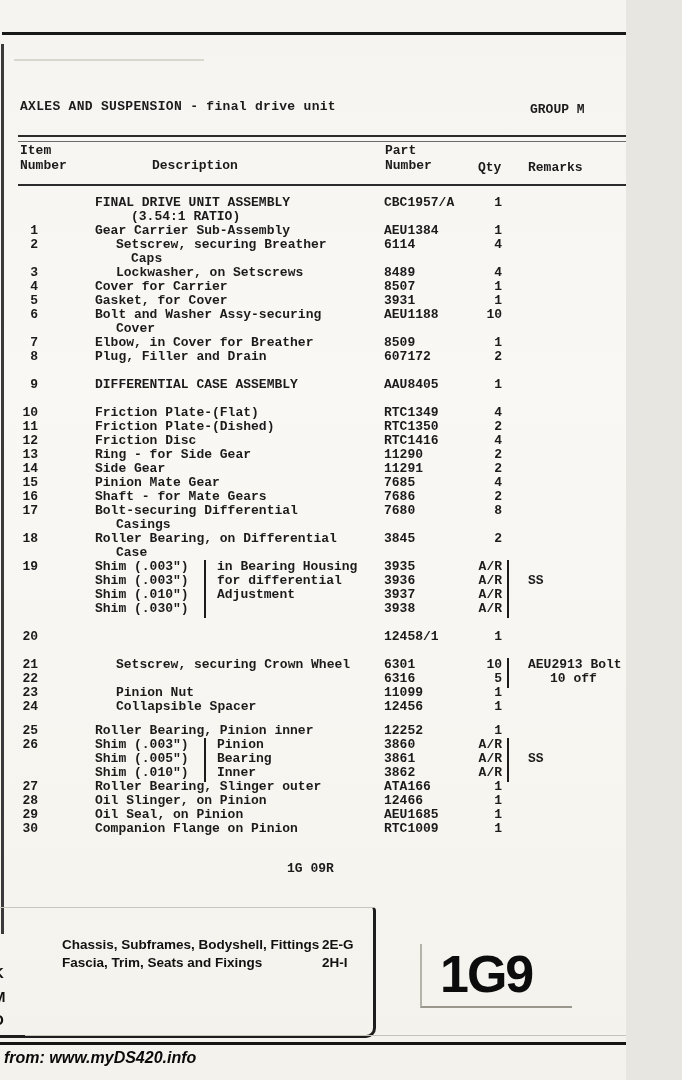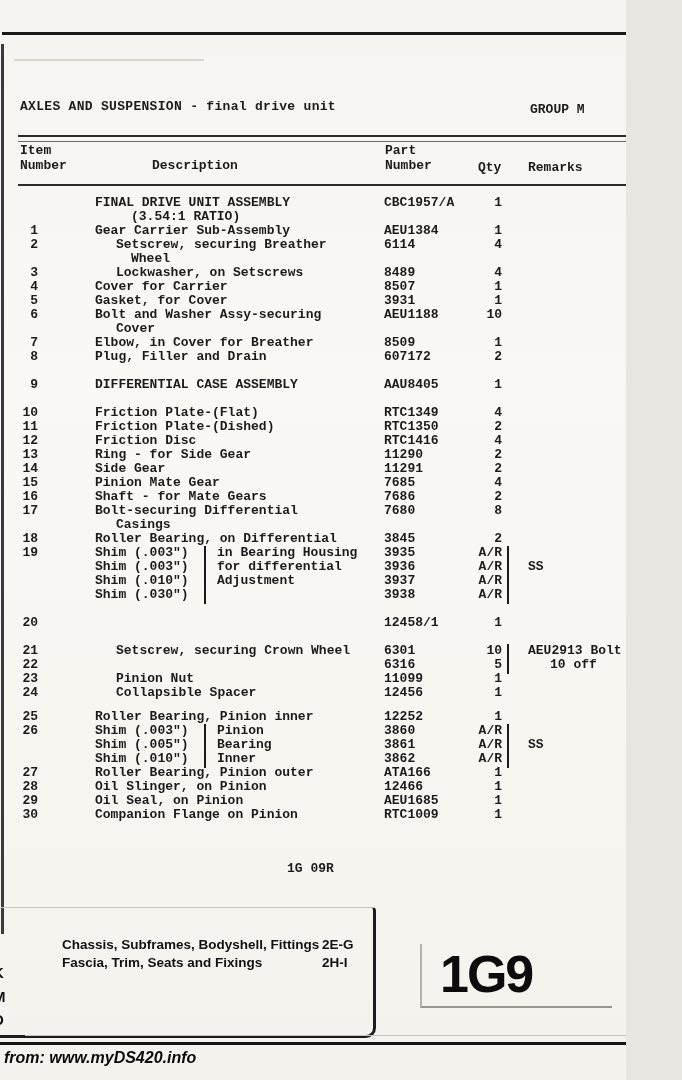--- a/index.html
+++ b/index.html
@@ -66,21 +66,21 @@
   .idx-list{position:absolute;left:62px;top:936px;width:330px;}
   .idx-row{position:relative;height:17.5px;}
   .idx-label,.idx-code{position:absolute;top:0;font-family:"Liberation Sans","DejaVu Sans",sans-serif;font-weight:700;font-size:13.5px;line-height:17px;color:#111;white-space:pre;}
   .idx-code{left:260px;}
 
   .edge-letters span{position:absolute;left:-7px;font-family:"Liberation Sans","DejaVu Sans",sans-serif;font-weight:700;font-size:15px;color:#111;}
   .edge-k{top:964px;} .edge-m{top:988px;} .edge-d{top:1011px;}
 
   .g9-box{
     left:420px;top:944px;width:150px;height:62px;
-    border-left:2px solid #b5b2aa;border-bottom:2px solid #9a978f;padding-left:40px;
+    border-left:2px solid #b5b2aa;border-bottom:2px solid #9a978f;
   }
   .g9-text{position:absolute;left:18px;top:2px;font-family:"Liberation Sans","DejaVu Sans",sans-serif;font-weight:700;font-size:52px;line-height:56px;letter-spacing:-2px;color:#0c0c0c;}
 
   .bline-faint{top:1035px;left:25px;width:657px;height:1px;background:#c6c3ba;}
   .bline{top:1042px;left:0;width:682px;height:3px;background:#141414;}
   .source-text{left:4px;top:1049px;font-weight:700;font-size:16px;color:#0a0a0a;white-space:pre;font-style:italic;}
 </style>
 </head>
 <body>
 
@@ -122,21 +122,21 @@
         <span class="c-part">AEU1384</span>
         <span class="c-qty">1</span>
       </div>
       <div class="trow">
         <span class="c-item">2</span>
         <span class="c-desc ind1">Setscrew, securing Breather</span>
         <span class="c-part">6114</span>
         <span class="c-qty">4</span>
       </div>
       <div class="trow">
-        <span class="c-desc ind2">Wheel</span>
+        <span class="c-desc ind2">Caps</span>
       </div>
       <div class="trow">
         <span class="c-item">3</span>
         <span class="c-desc ind1">Lockwasher, on Setscrews</span>
         <span class="c-part">8489</span>
         <span class="c-qty">4</span>
       </div>
       <div class="trow">
         <span class="c-item">4</span>
         <span class="c-desc">Cover for Carrier</span>
@@ -229,20 +229,23 @@
       <div class="trow">
         <span class="c-desc ind1">Casings</span>
       </div>
       <div class="trow">
         <span class="c-item">18</span>
         <span class="c-desc">Roller Bearing, on Differential</span>
         <span class="c-part">3845</span>
         <span class="c-qty">2</span>
       </div>
       <div class="trow">
+        <span class="c-desc ind1">Case</span>
+      </div>
+      <div class="trow">
         <span class="c-item">19</span>
         <span class="c-desc">Shim (.003")</span>
         <span class="dbar"></span>
         <span class="c-desc2">in Bearing Housing</span>
         <span class="c-part">3935</span>
         <span class="c-qty">A/R</span>
         <span class="qbar"></span>
       </div>
       <div class="trow">
         <span class="c-desc">Shim (.003")</span>
@@ -330,21 +333,21 @@
       <div class="trow">
         <span class="c-desc">Shim (.010")</span>
         <span class="dbar"></span>
         <span class="c-desc2">Inner</span>
         <span class="c-part">3862</span>
         <span class="c-qty">A/R</span>
         <span class="qbar"></span>
       </div>
       <div class="trow">
         <span class="c-item">27</span>
-        <span class="c-desc">Roller Bearing, Pinion outer</span>
+        <span class="c-desc">Roller Bearing, Slinger outer</span>
         <span class="c-part">ATA166</span>
         <span class="c-qty">1</span>
       </div>
       <div class="trow">
         <span class="c-item">28</span>
         <span class="c-desc">Oil Slinger, on Pinion</span>
         <span class="c-part">12466</span>
         <span class="c-qty">1</span>
       </div>
       <div class="trow">

